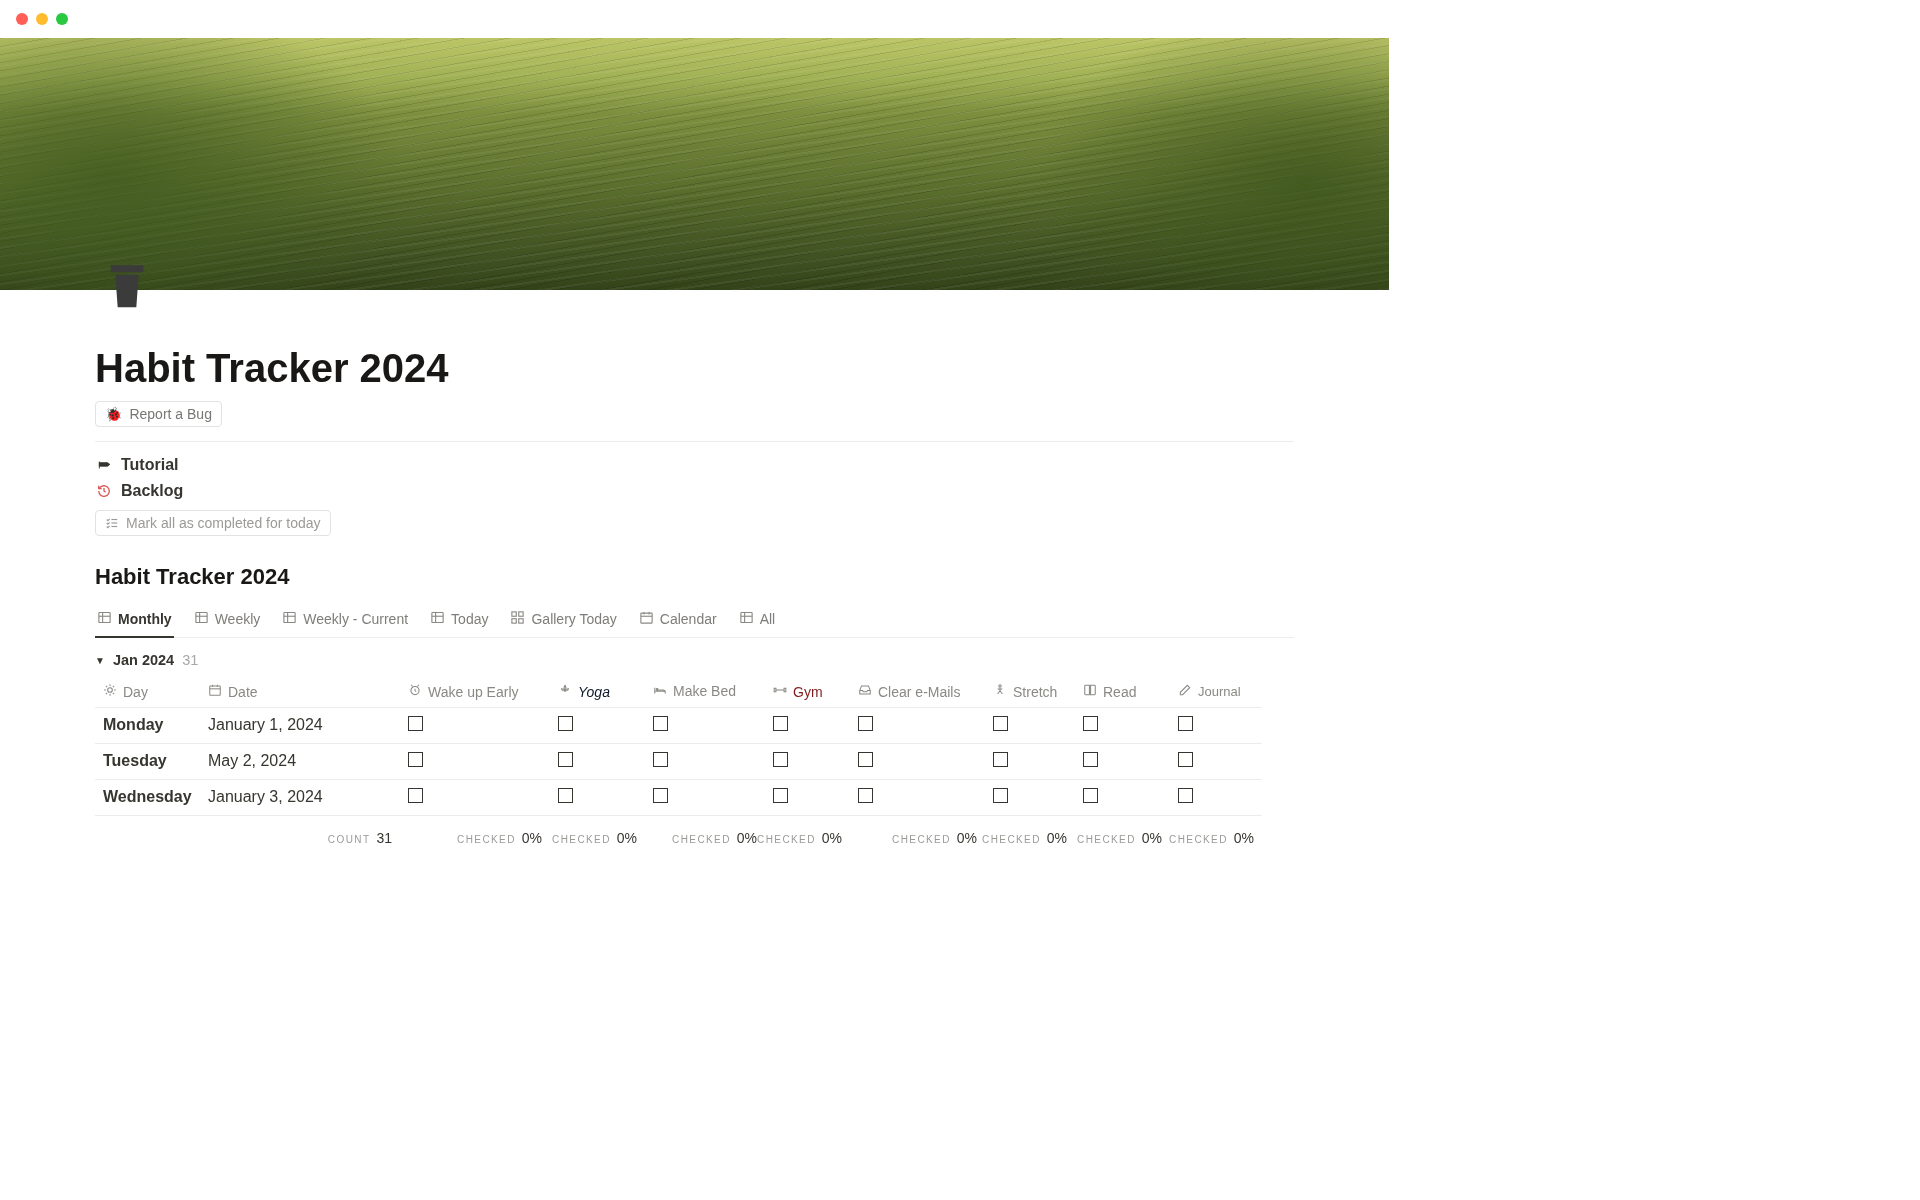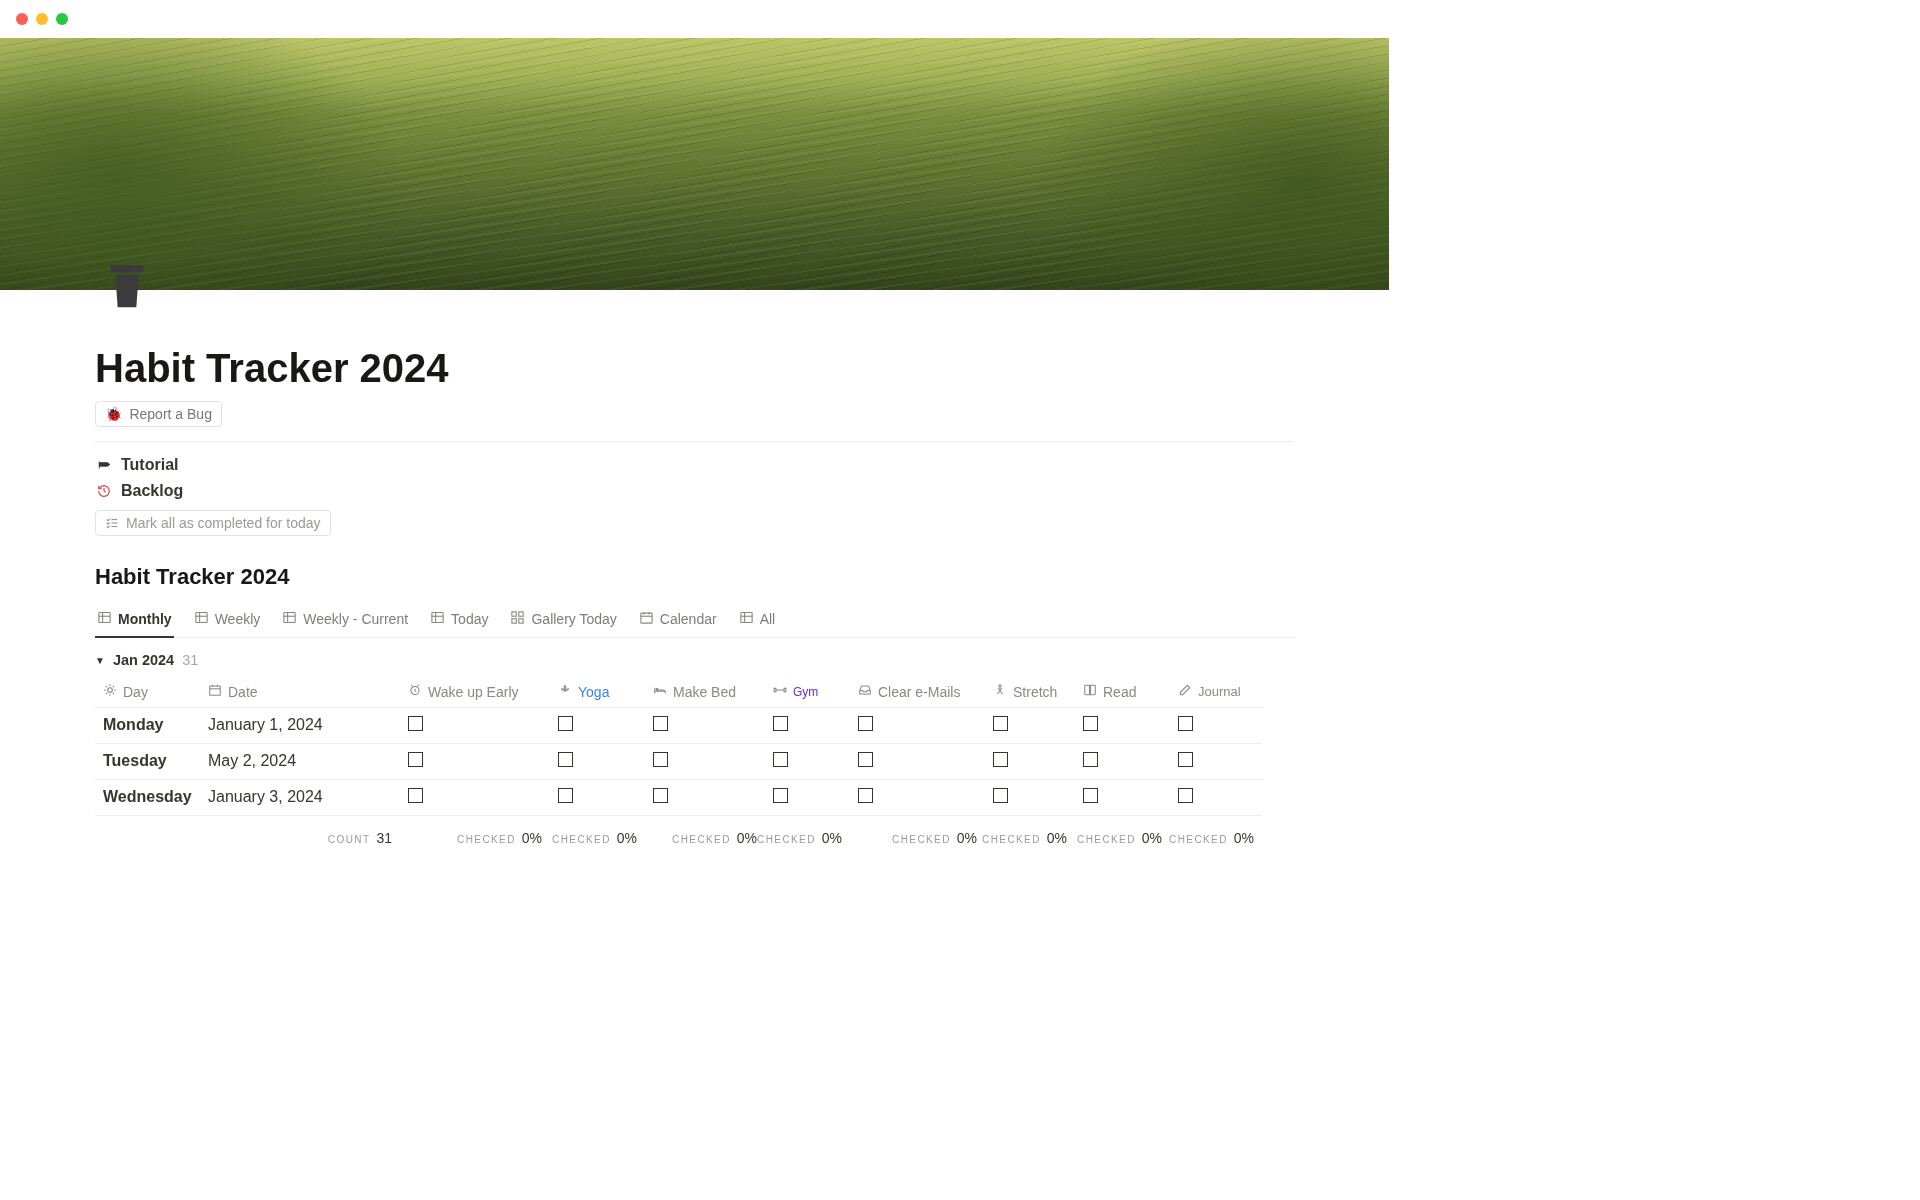--- a/index.html
+++ b/index.html
@@ -313,34 +313,34 @@
         </span></div>
       <div style="padding: 7px 8px; border-bottom: 1px solid rgb(236, 236, 234); color: rgb(138, 137, 132); font-size: 14px;"><span style="display:inline-flex;align-items:center;gap:6px">
           <span><svg width="14" height="14" viewBox="0 0 24 24" fill="none" stroke="#8a8984" stroke-width="1.8">
               <circle cx="12" cy="13" r="7"></circle>
               <polyline points="12 10 12 13 14 15"></polyline>
               <line x1="5" y1="3" x2="8" y2="6"></line>
               <line x1="19" y1="3" x2="16" y2="6"></line>
             </svg></span>
           <span>Wake up Early</span>
         </span></div>
-      <div style="padding: 7px 8px; border-bottom: 1px solid rgb(236, 236, 234); color: #3b82f6; font-size: 14px;"><span style="display:inline-flex;align-items:center;gap:6px">
+      <div style="padding: 7px 8px; border-bottom: 1px solid rgb(236, 236, 234); color: #0f172a; font-size: 14px; font-style: italic;"><span style="display:inline-flex;align-items:center;gap:6px">
           <span><svg width="14" height="14" viewBox="0 0 24 24" fill="none" stroke="#8a8984" stroke-width="1.8">
               <path d="M12 4c2 3 2 7 0 10-2-3-2-7 0-10zm-6 6c3 0 6 2 6 4-3 0-6-2-6-4zm12 0c-3 0-6 2-6 4 3 0 6-2 6-4z"></path>
             </svg></span>
           <span>Yoga</span>
         </span></div>
-      <div style="padding: 7px 8px; border-bottom: 1px solid rgb(236, 236, 234); color: rgb(138, 137, 132); font-size: 14px;"><span style="display:inline-flex;align-items:center;gap:6px">
+      <div style="padding: 7px 8px; border-bottom: 1px solid rgb(236, 236, 234); color: rgb(138, 137, 132); font-size: 14px;"><span style="display:inline-flex;align-items:flex-start;gap:6px">
           <span><svg width="14" height="14" viewBox="0 0 24 24" fill="none" stroke="#8a8984" stroke-width="1.8">
               <path d="M3 18V8m0 6h18v4M7 12h10a4 4 0 0 1 4 4"></path>
               <circle cx="7" cy="11" r="1.5" fill="#8a8984"></circle>
             </svg></span>
           <span>Make Bed</span>
         </span></div>
-      <div style="padding: 7px 8px; border-bottom: 1px solid rgb(236, 236, 234); color: #6d28d9; font-size: 12px;"><span style="display:inline-flex;align-items:center;gap:6px">
+      <div style="padding: 7px 8px; border-bottom: 1px solid rgb(236, 236, 234); color: #7f1d1d; font-size: 14px;"><span style="display:inline-flex;align-items:center;gap:6px">
           <span><svg width="14" height="14" viewBox="0 0 24 24" fill="none" stroke="#8a8984" stroke-width="1.8">
               <rect x="2" y="9" width="3" height="6"></rect>
               <rect x="19" y="9" width="3" height="6"></rect>
               <line x1="5" y1="12" x2="19" y2="12"></line>
             </svg></span>
           <span>Gym</span>
         </span></div>
       <div style="padding: 7px 8px; border-bottom: 1px solid rgb(236, 236, 234); color: rgb(138, 137, 132); font-size: 14px;"><span style="display:inline-flex;align-items:center;gap:6px">
           <span><svg width="14" height="14" viewBox="0 0 24 24" fill="none" stroke="#8a8984" stroke-width="1.8">
               <path d="M3 13l3-8h12l3 8v6H3v-6z"></path>

